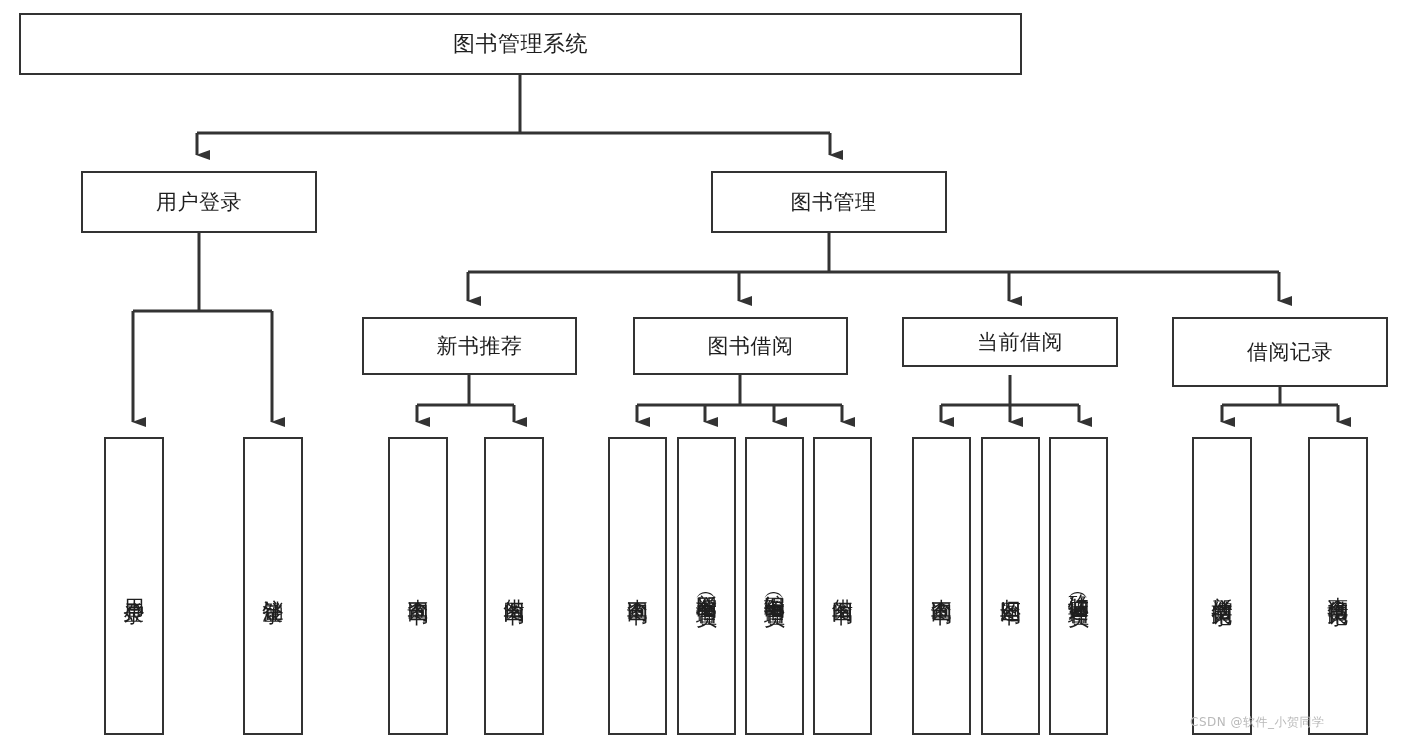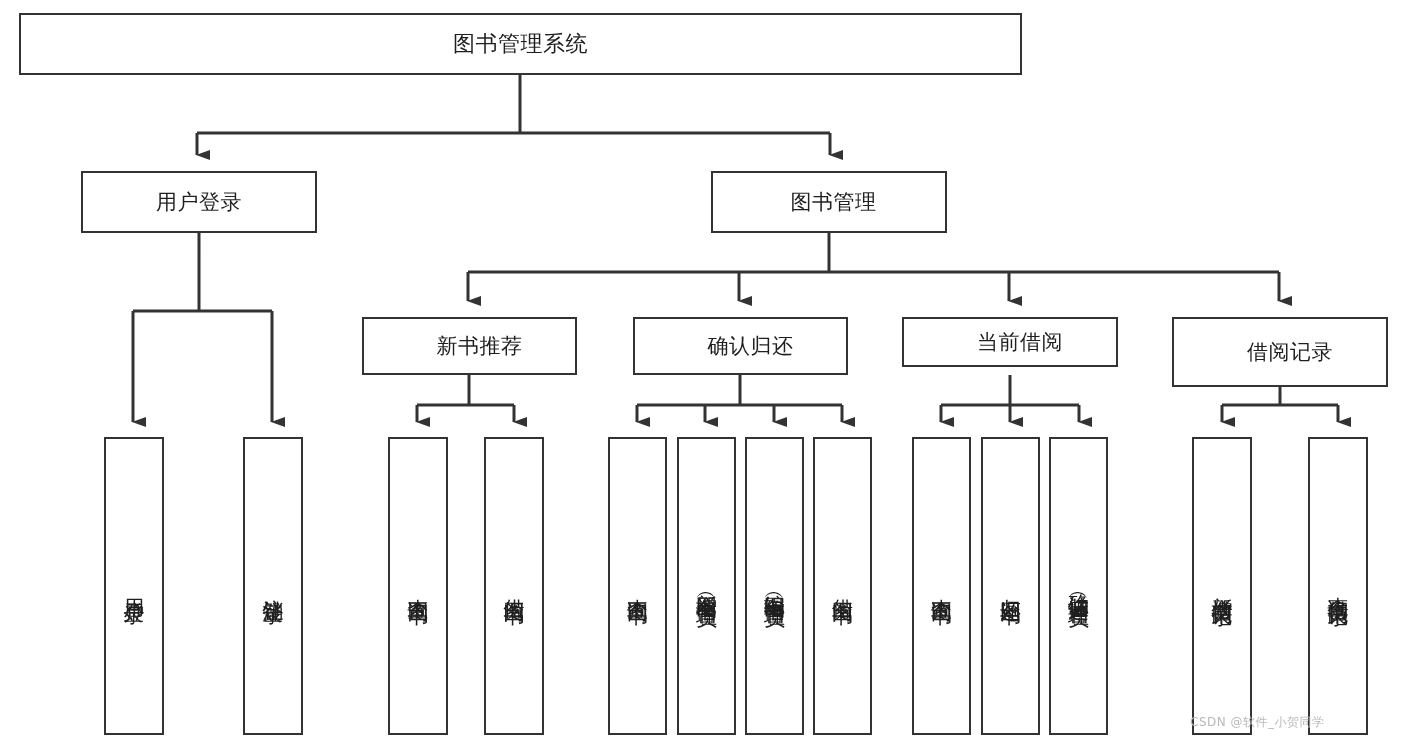--- a/index.html
+++ b/index.html
@@ -133,21 +133,21 @@
 
   <div class="node level2" style="left:711px; top:171px; width:236px; height:62px;padding-left:9px;">
     <span class="node-label">图书管理</span>
   </div>
 
   <div class="node level3" style="left:362px; top:317px; width:215px; height:58px;">
     <span class="node-label">新书推荐</span>
   </div>
 
   <div class="node level3" style="left:633px; top:317px; width:215px; height:58px;">
-    <span class="node-label">确认归还</span>
+    <span class="node-label">图书借阅</span>
   </div>
 
   <div class="node level3" style="left:902px; top:317px; width:216px; height:50px;">
     <span class="node-label">当前借阅</span>
   </div>
 
   <div class="node level3" style="left:1172px; top:317px; width:216px; height:70px;">
     <span class="node-label">借阅记录</span>
   </div>
 

